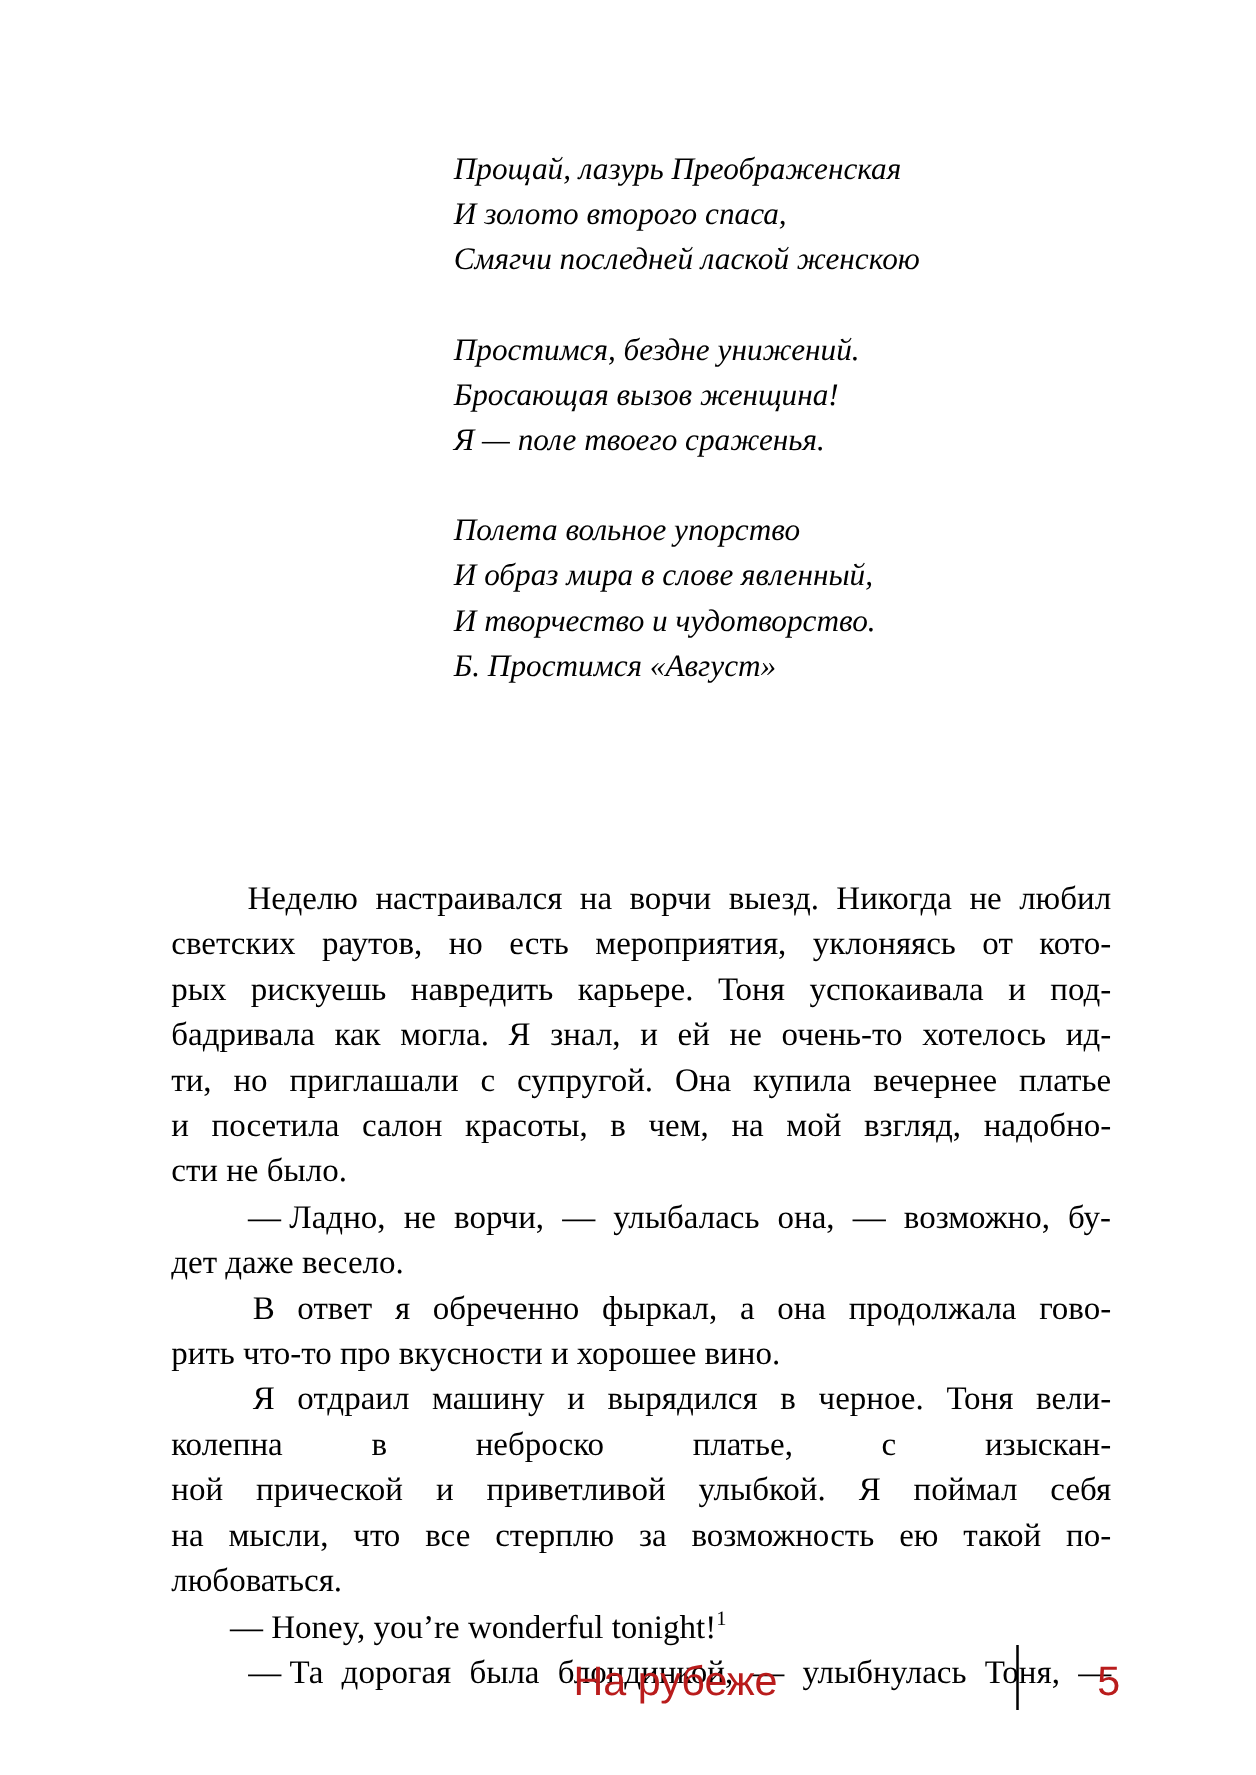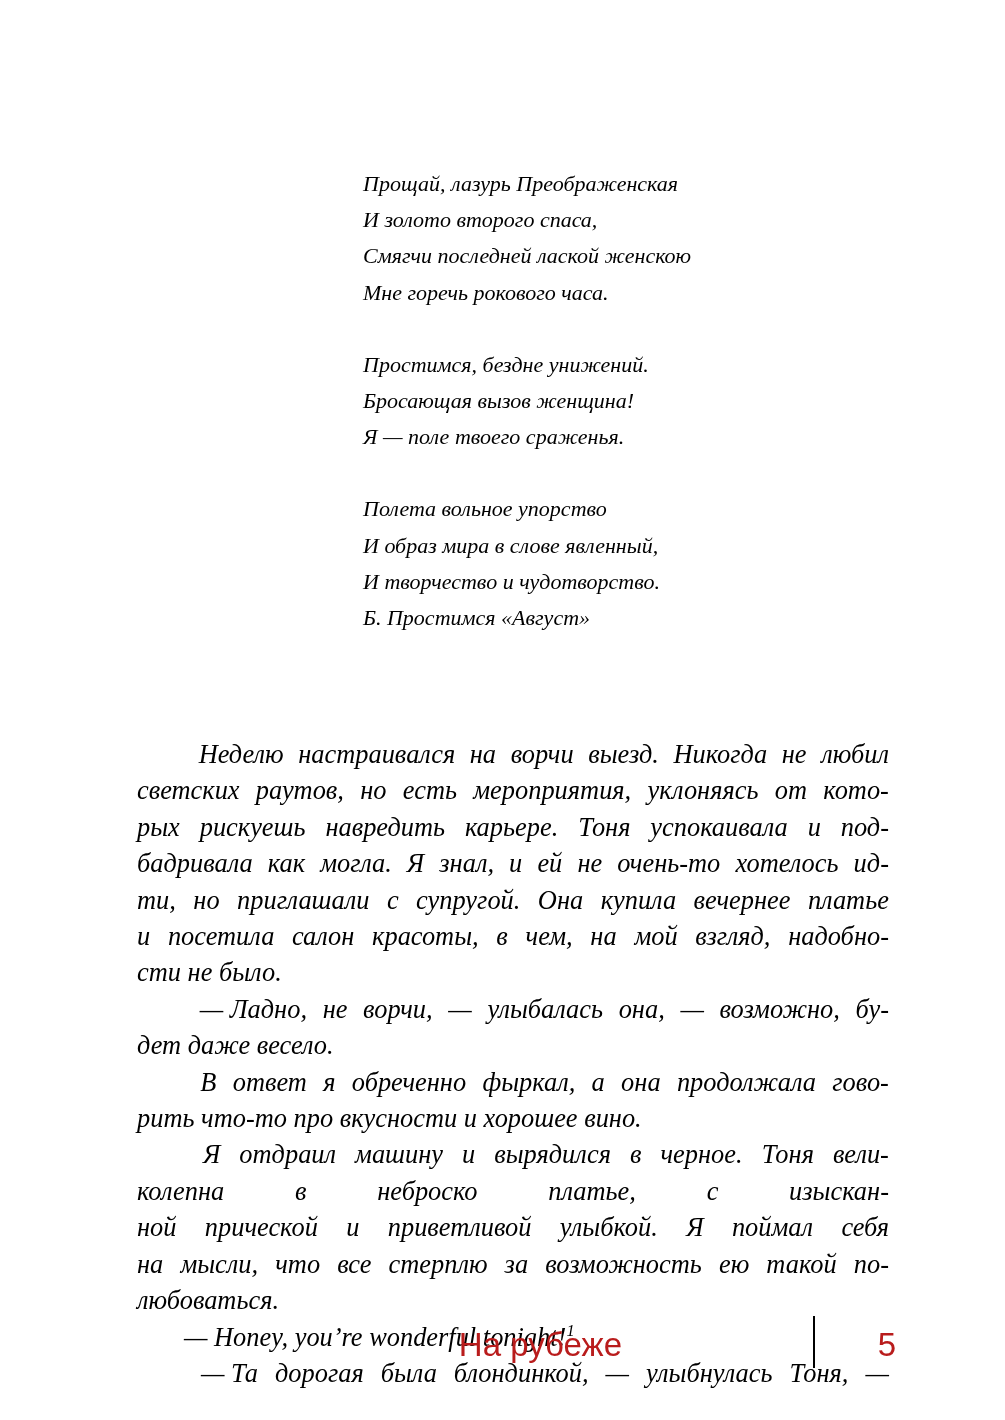--- a/index.html
+++ b/index.html
@@ -22,49 +22,47 @@
     inset: 0;
   }
 
   
   .epigraph {
     position: absolute;
     left: 363px;
     top: 118px;
     width: 600px;
     font-style: italic;
-    font-size: 22px;
+    font-size: 25px;
     line-height: 36.2px;
     white-space: nowrap;
-    margin-top: 48px;
   }
   .stanza {
     margin: 0 0 36px 0;
   }
   .stanza:last-child {
     margin-bottom: 0;
   }
   .verse-line {
     display: block;
     white-space: nowrap;
   }
   .attribution {
     display: block;
     white-space: nowrap;
   }
 
   
   .body-text {
     position: absolute;
     left: 137px;
-    top: 736px;
+    top: 700px;
     width: 752px;
     font-size: 26.4px;
     line-height: 36.4px;
-    font-style: italic;
   }
   .para {
     margin: 0;
   }
   .tline {
     display: block;
     white-space: nowrap;
   }
   
   .tline.just {
@@ -126,21 +124,20 @@
 <body>
 
 <div class="page">
 
   <div class="epigraph">
 
     <div class="stanza">
       <span class="verse-line">Прощай, лазурь Преображенская</span>
       <span class="verse-line">И золото второго спаса,</span>
       <span class="verse-line">Смягчи последней лаской женскою</span>
-      <span class="verse-line">Мне горечь рокового часа.</span>
     </div>
 
     <div class="stanza">
       <span class="verse-line">Простимся, бездне унижений.</span>
       <span class="verse-line">Бросающая вызов женщина!</span>
       <span class="verse-line">Я — поле твоего сраженья.</span>
     </div>
 
     <div class="stanza">
       <span class="verse-line">Полета вольное упорство</span>

